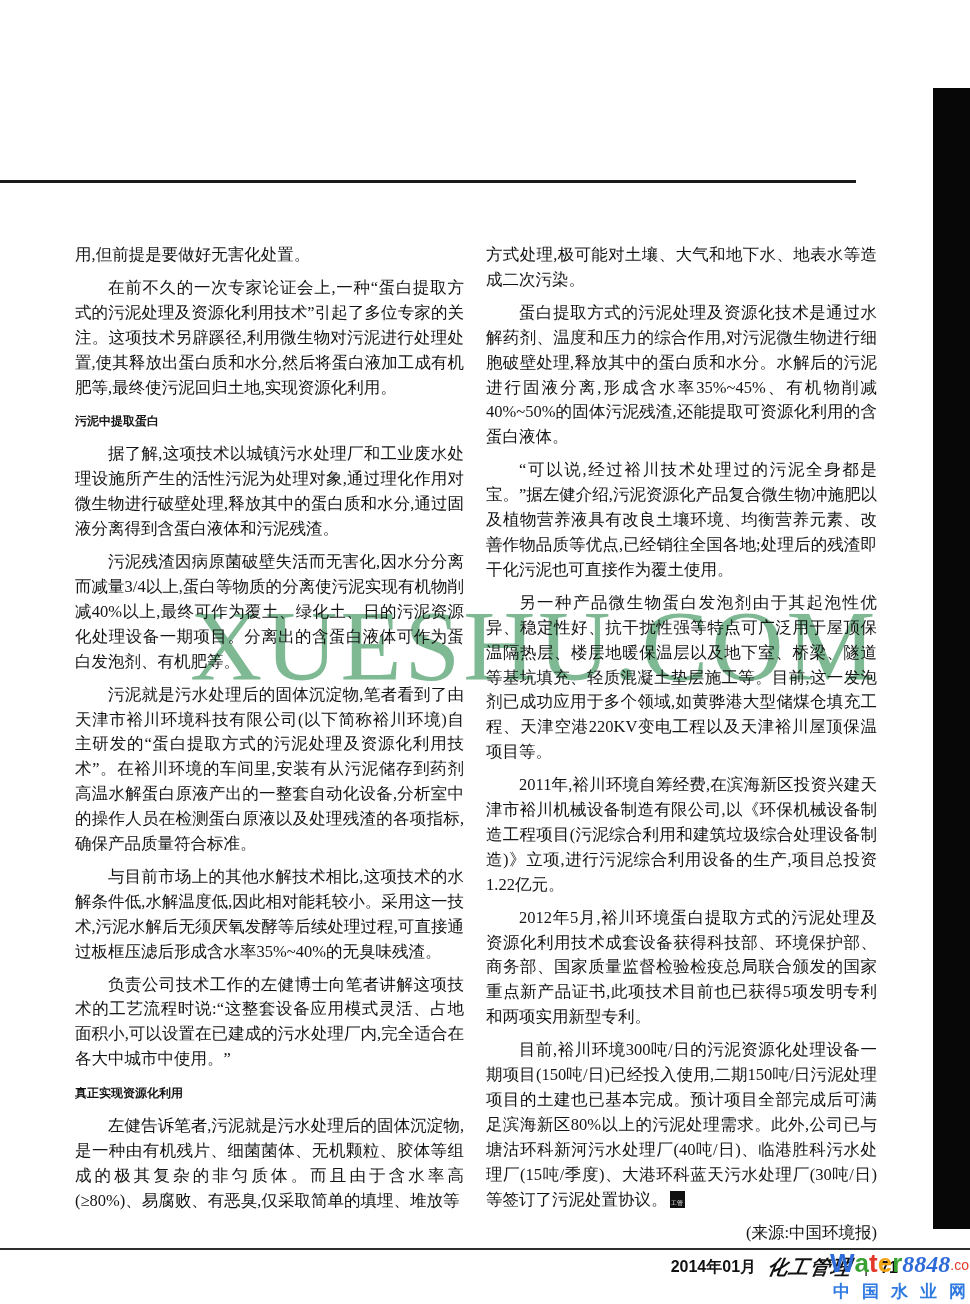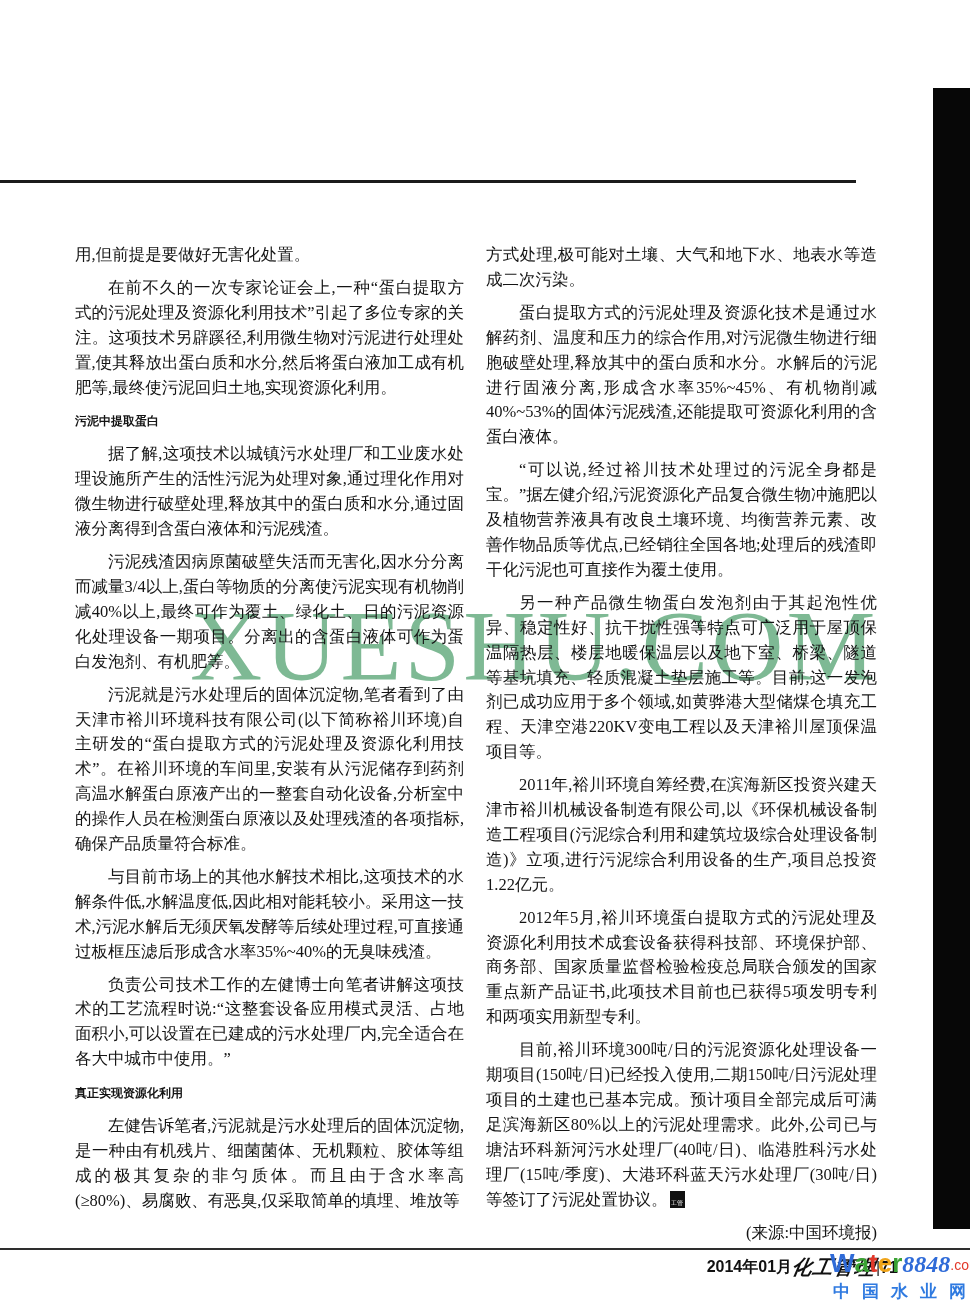--- a/index.html
+++ b/index.html
@@ -29,21 +29,21 @@
   }
   .source{margin:4px 0 0 0;text-align:right;text-indent:0;}
   .endmark{
     display:inline-block;width:15px;height:17px;background:#111;color:#fff;
     font-size:6px;line-height:8px;text-align:center;vertical-align:-3px;margin-left:2px;
     overflow:hidden;font-family:"Liberation Sans",sans-serif;
   }
   .footer-rule{position:absolute;left:0;top:1248px;width:970px;height:2px;background:#2e2e2e;}
   .footer{
     position:absolute;top:1254px;left:0;width:898px;z-index:1;
-    display:flex;justify-content:flex-end;align-items:center;
+    display:flex;justify-content:flex-end;align-items:center;gap:12px;
     font-family:"Liberation Sans","DejaVu Sans",sans-serif;font-size:16px;font-weight:bold;color:#111;
   }
   .f-logo{
     font-family:"Liberation Serif",serif;font-style:italic;font-weight:bold;
     font-size:20px;transform:skewX(-10deg);letter-spacing:1px;
   }
   .f-sep{font-weight:normal;color:#222;}
   .sitelogo{position:absolute;left:830px;top:1250px;z-index:2;white-space:nowrap;}
   .sl-row{font-family:"Liberation Sans","DejaVu Sans",sans-serif;font-weight:bold;font-size:26px;line-height:26px;}
   .sl-letter{display:inline-block;}
@@ -72,21 +72,21 @@
     <p class="para">污泥残渣因病原菌破壁失活而无害化,因水分分离而减量3/4以上,蛋白等物质的分离使污泥实现有机物削减40%以上,最终可作为覆土、绿化土、日的污泥资源化处理设备一期项目。分离出的含蛋白液体可作为蛋白发泡剂、有机肥等。</p>
     <p class="para">污泥就是污水处理后的固体沉淀物,笔者看到了由天津市裕川环境科技有限公司(以下简称裕川环境)自主研发的“蛋白提取方式的污泥处理及资源化利用技术”。在裕川环境的车间里,安装有从污泥储存到药剂高温水解蛋白原液产出的一整套自动化设备,分析室中的操作人员在检测蛋白原液以及处理残渣的各项指标,确保产品质量符合标准。</p>
     <p class="para">与目前市场上的其他水解技术相比,这项技术的水解条件低,水解温度低,因此相对能耗较小。采用这一技术,污泥水解后无须厌氧发酵等后续处理过程,可直接通过板框压滤后形成含水率35%~40%的无臭味残渣。</p>
     <p class="para">负责公司技术工作的左健博士向笔者讲解这项技术的工艺流程时说:“这整套设备应用模式灵活、占地面积小,可以设置在已建成的污水处理厂内,完全适合在各大中城市中使用。”</p>
     <h2 class="heading">真正实现资源化利用</h2>
     <p class="para">左健告诉笔者,污泥就是污水处理后的固体沉淀物,是一种由有机残片、细菌菌体、无机颗粒、胶体等组成的极其复杂的非匀质体。而且由于含水率高(≥80%)、易腐败、有恶臭,仅采取简单的填埋、堆放等</p>
   </div>
 
   <div class="col col-right">
     <p class="para noindent">方式处理,极可能对土壤、大气和地下水、地表水等造成二次污染。</p>
-    <p class="para">蛋白提取方式的污泥处理及资源化技术是通过水解药剂、温度和压力的综合作用,对污泥微生物进行细胞破壁处理,释放其中的蛋白质和水分。水解后的污泥进行固液分离,形成含水率35%~45%、有机物削减40%~53%的固体污泥残渣,还能提取可资源化利用的含蛋白液体。</p>
+    <p class="para">蛋白提取方式的污泥处理及资源化技术是通过水解药剂、温度和压力的综合作用,对污泥微生物进行细胞破壁处理,释放其中的蛋白质和水分。水解后的污泥进行固液分离,形成含水率35%~45%、有机物削减40%~50%的固体污泥残渣,还能提取可资源化利用的含蛋白液体。</p>
     <p class="para">“可以说,经过裕川技术处理过的污泥全身都是宝。”据左健介绍,污泥资源化产品复合微生物冲施肥以及植物营养液具有改良土壤环境、均衡营养元素、改善作物品质等优点,已经销往全国各地;处理后的残渣即干化污泥也可直接作为覆土使用。</p>
     <p class="para">另一种产品微生物蛋白发泡剂由于其起泡性优异、稳定性好、抗干扰性强等特点可广泛用于屋顶保温隔热层、楼层地暖保温层以及地下室、桥梁、隧道等基坑填充、轻质混凝土垫层施工等。目前,这一发泡剂已成功应用于多个领域,如黄骅港大型储煤仓填充工程、天津空港220KV变电工程以及天津裕川屋顶保温项目等。</p>
     <p class="para">2011年,裕川环境自筹经费,在滨海新区投资兴建天津市裕川机械设备制造有限公司,以《环保机械设备制造工程项目(污泥综合利用和建筑垃圾综合处理设备制造)》立项,进行污泥综合利用设备的生产,项目总投资1.22亿元。</p>
     <p class="para">2012年5月,裕川环境蛋白提取方式的污泥处理及资源化利用技术成套设备获得科技部、环境保护部、商务部、国家质量监督检验检疫总局联合颁发的国家重点新产品证书,此项技术目前也已获得5项发明专利和两项实用新型专利。</p>
     <p class="para"><span>目前,裕川环境300吨/日的污泥资源化处理设备一期项目(150吨/日)已经投入使用,二期150吨/日污泥处理项目的土建也已基本完成。预计项目全部完成后可满足滨海新区80%以上的污泥处理需求。此外,公司已与塘沽环科新河污水处理厂(40吨/日)、临港胜科污水处理厂(15吨/季度)、大港环科蓝天污水处理厂(30吨/日)等签订了污泥处置协议。</span><span class="endmark"><span>化工管理</span></span></p>
     <p class="para source">(来源:中国环境报)</p>
   </div>
 
   <div class="footer-rule"></div>
 

